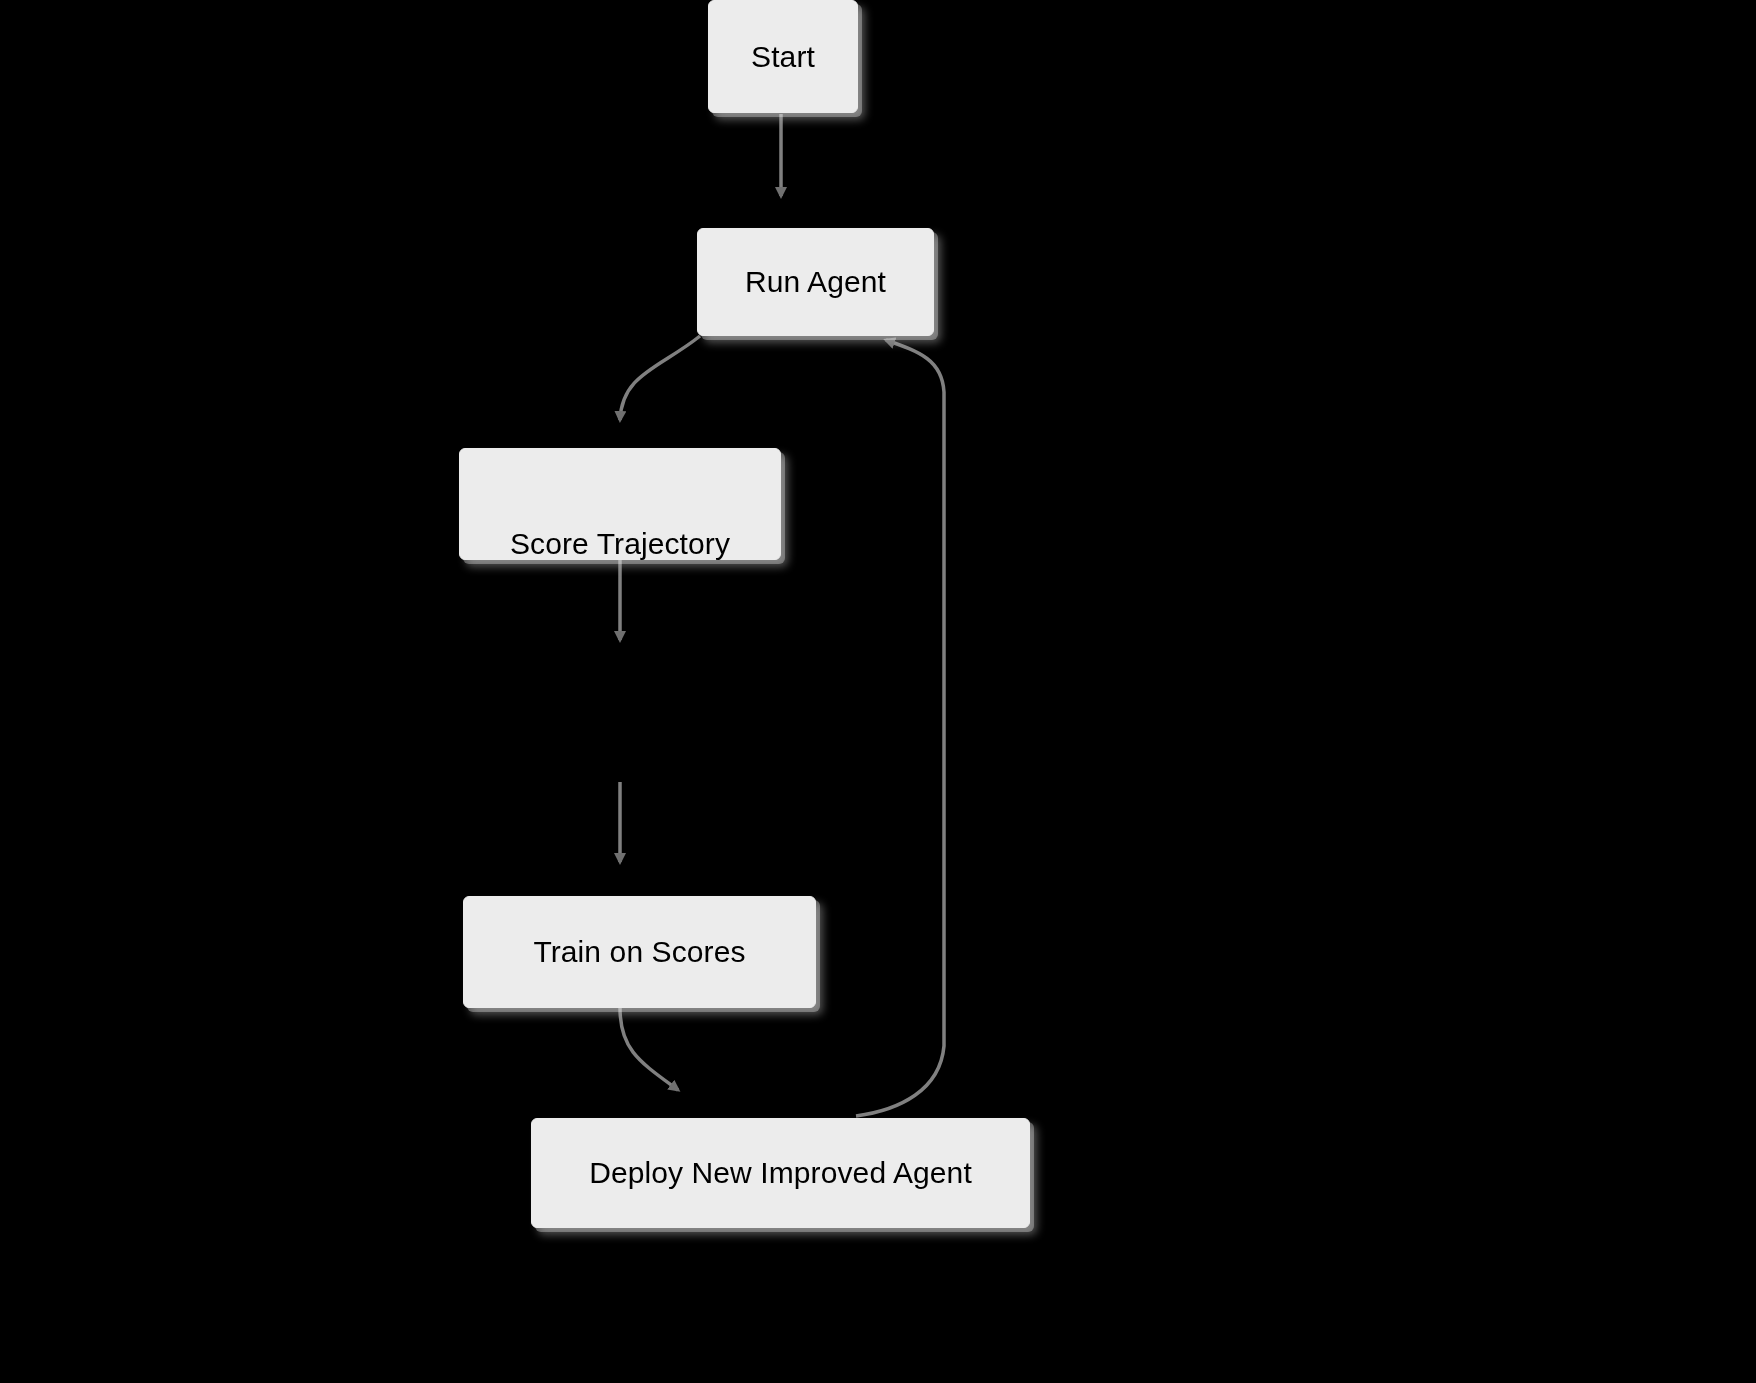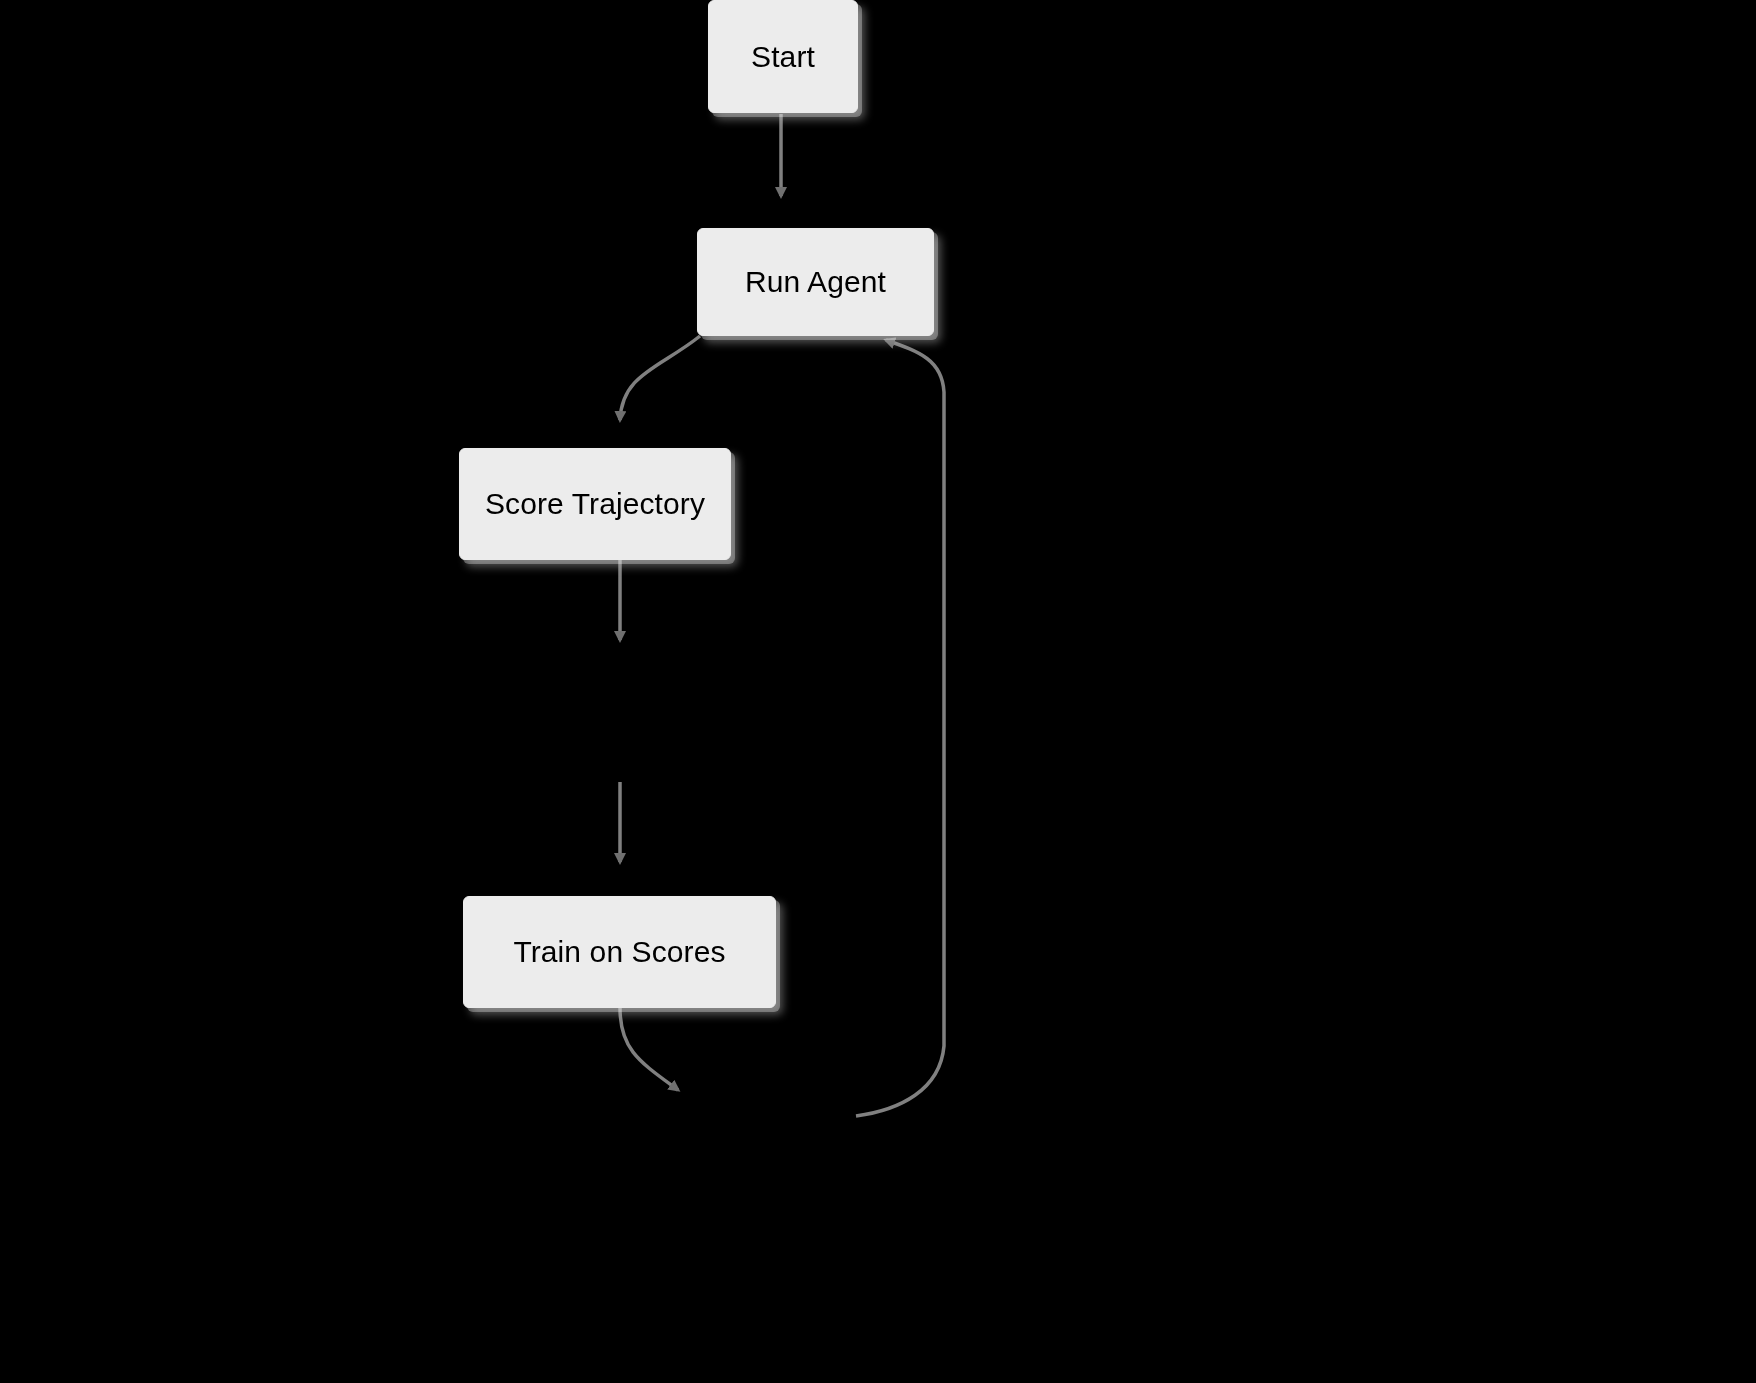--- a/index.html
+++ b/index.html
@@ -72,23 +72,26 @@
   </svg>
 
   <div class="node" style="left:708px; top:0px; width:150px; height:113px;">
     <span class="node-label">Start</span>
   </div>
 
   <div class="node" style="left:665px; top:228px; width:237px; height:108px;margin-left:32px;">
     <span class="node-label">Run Agent</span>
   </div>
 
-  <div class="node" style="left:459px; top:448px; width:272px; height:112px;">
+  <div class="node" style="left:459px; top:448px; width:322px; height:112px;align-items:flex-end;">
     <span class="node-label">Score Trajectory</span>
   </div>
 
 
-  <div class="node" style="left:463px; top:896px; width:313px; height:112px;">
+  <div class="node" style="left:463px; top:896px; width:353px; height:112px;">
     <span class="node-label">Train on Scores</span>
   </div>
 
+  <div class="node" style="left:531px; top:1118px; width:499px; height:110px;">
+    <span class="node-label">Deploy New Improved Agent</span>
+  </div>
 
 </div>
 
 </body></html>

